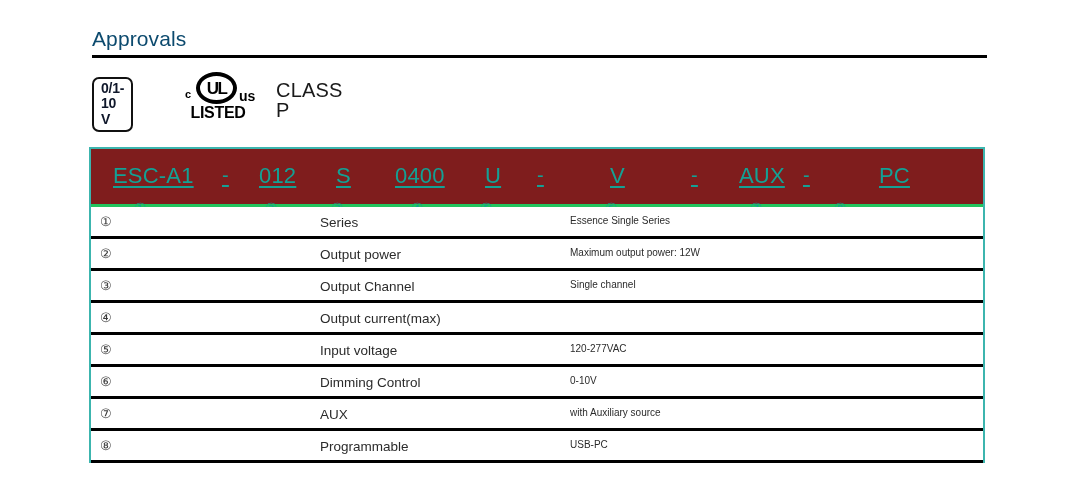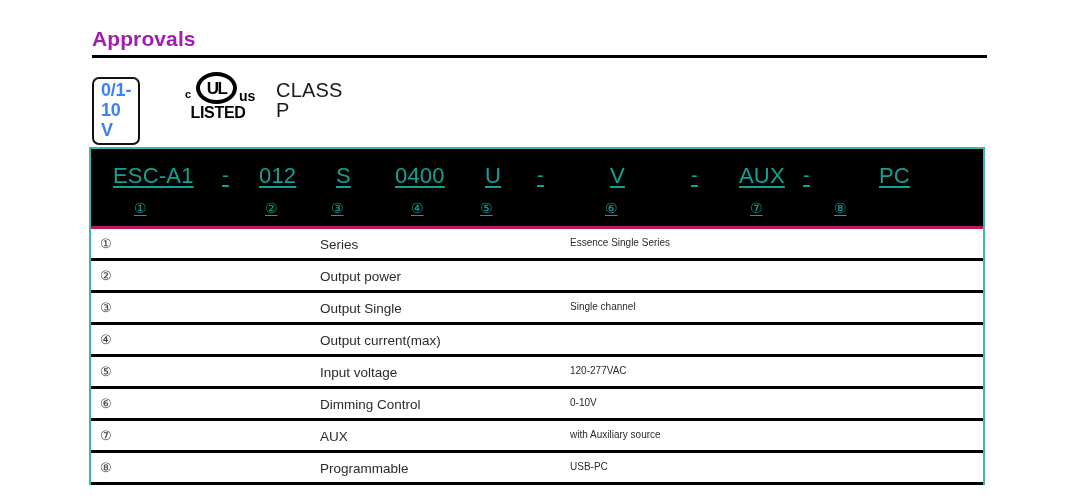--- a/index.html
+++ b/index.html
@@ -19,23 +19,23 @@
     width: 1072px;
     height: 504px;
   }
 
   
   .approvals-heading {
     position: absolute;
     left: 92px;
     top: 28px;
     font-size: 21px;
-    font-weight: 700;
+    font-weight: 400;
     letter-spacing: 0.1px;
-    color: #a21caf;
+    color: #0c4a6e;
     line-height: 1;
   }
   .approvals-rule {
     position: absolute;
     left: 92px;
     top: 55px;
     width: 895px;
     height: 3px;
     background: #000000;
   }
@@ -47,23 +47,23 @@
     top: 70px;
     height: 48px;
   }
   .dim-badge {
     position: absolute;
     left: 0px;
     top: 7px;
     border: 2px solid #111111;
     border-radius: 7px;
     padding: 2px 7px 3px 7px;
-    font-size: 18px;
+    font-size: 14px;
     font-weight: bold;
-    color: #3b82f6;
+    color: #0f172a;
     line-height: 1.1;
     letter-spacing: -0.2px;
     background: #ffffff;
   }
 
   .ul-mark {
     position: absolute;
     left: 93px;
     top: 2px;
     width: 72px;
@@ -146,23 +146,23 @@
     width: 896px;
     border-left: 2px solid #3cb5ae;
     border-right: 2px solid #3cb5ae;
     border-top: 2px solid #3cb5ae;
     box-sizing: border-box;
   }
 
   
   .code-header {
     position: relative;
-    height: 80px;
-    background: #000000;
-    border-bottom: 3px solid #be185d;
+    height: 58px;
+    background: #7f1d1d;
+    border-bottom: 3px solid #22c55e;
     box-sizing: border-box;
   }
   .code-token {
     position: absolute;
     color: #13a195;
     font-size: 22px;
     font-weight: 400;
     line-height: 1;
     text-decoration: underline;
     text-underline-offset: 3px;
@@ -266,24 +266,25 @@
       </div>
     <div id="code-rows">
         <div class="code-row">
           <span class="cell-num">①</span>
           <span class="cell-label">Series</span>
           <span class="cell-value">Essence Single Series</span>
         </div>
         <div class="code-row">
           <span class="cell-num">②</span>
           <span class="cell-label">Output power</span>
+          <span class="cell-value">Maximum output power: 12W</span>
         </div>
         <div class="code-row">
           <span class="cell-num">③</span>
-          <span class="cell-label">Output Single</span>
+          <span class="cell-label">Output Channel</span>
           <span class="cell-value">Single channel</span>
         </div>
         <div class="code-row">
           <span class="cell-num">④</span>
           <span class="cell-label">Output current(max)</span>
         </div>
         <div class="code-row">
           <span class="cell-num">⑤</span>
           <span class="cell-label">Input voltage</span>
           <span class="cell-value">120-277VAC</span>

